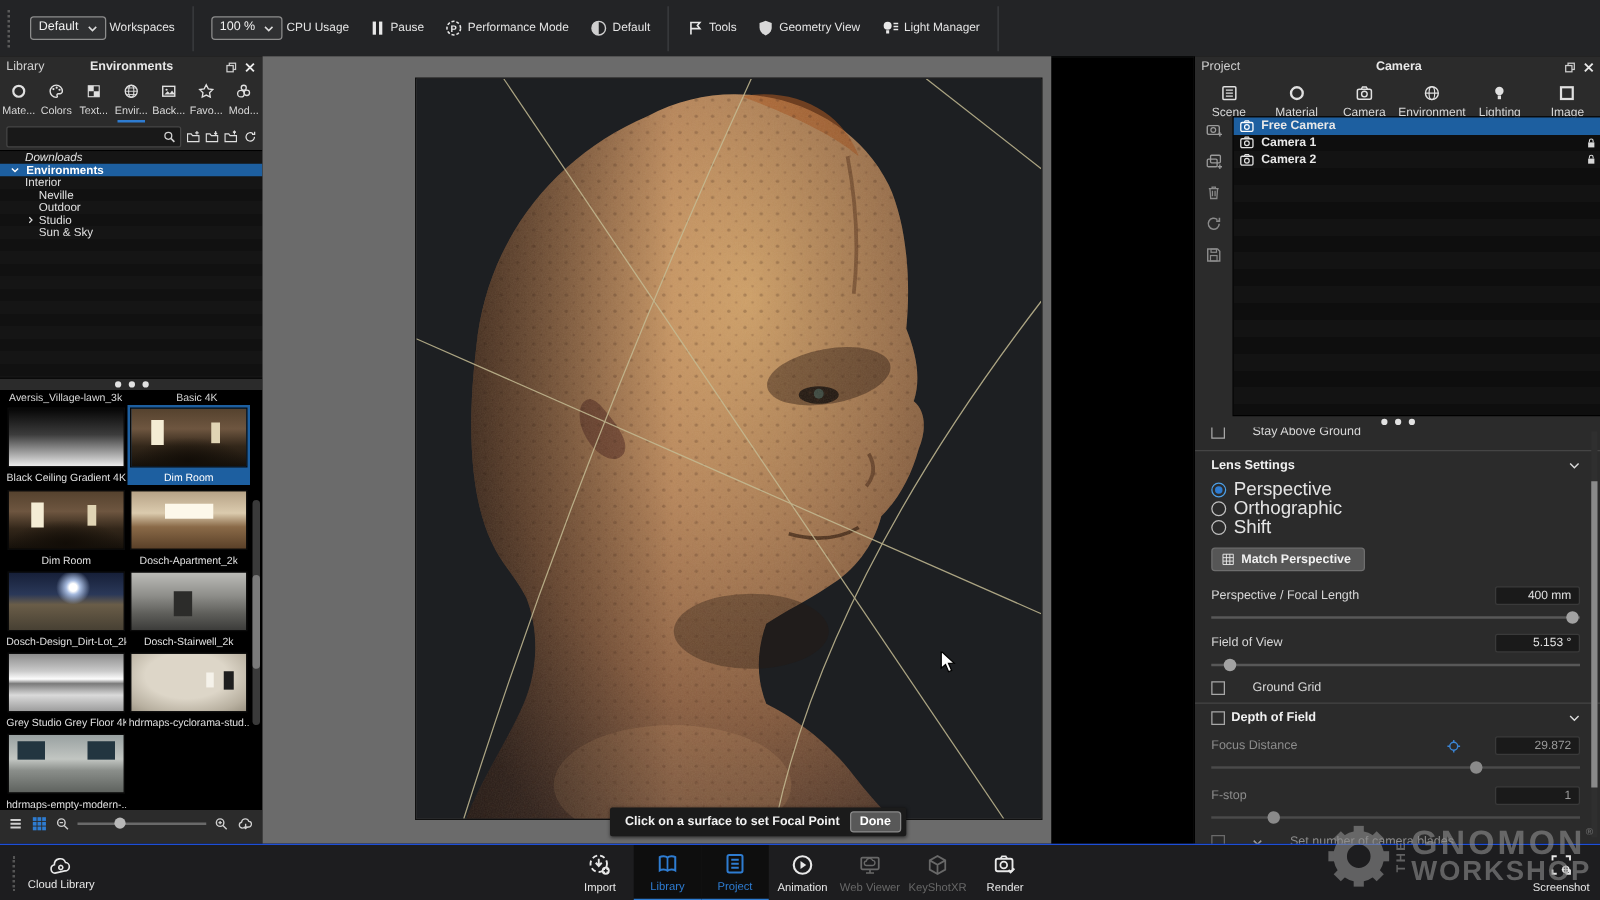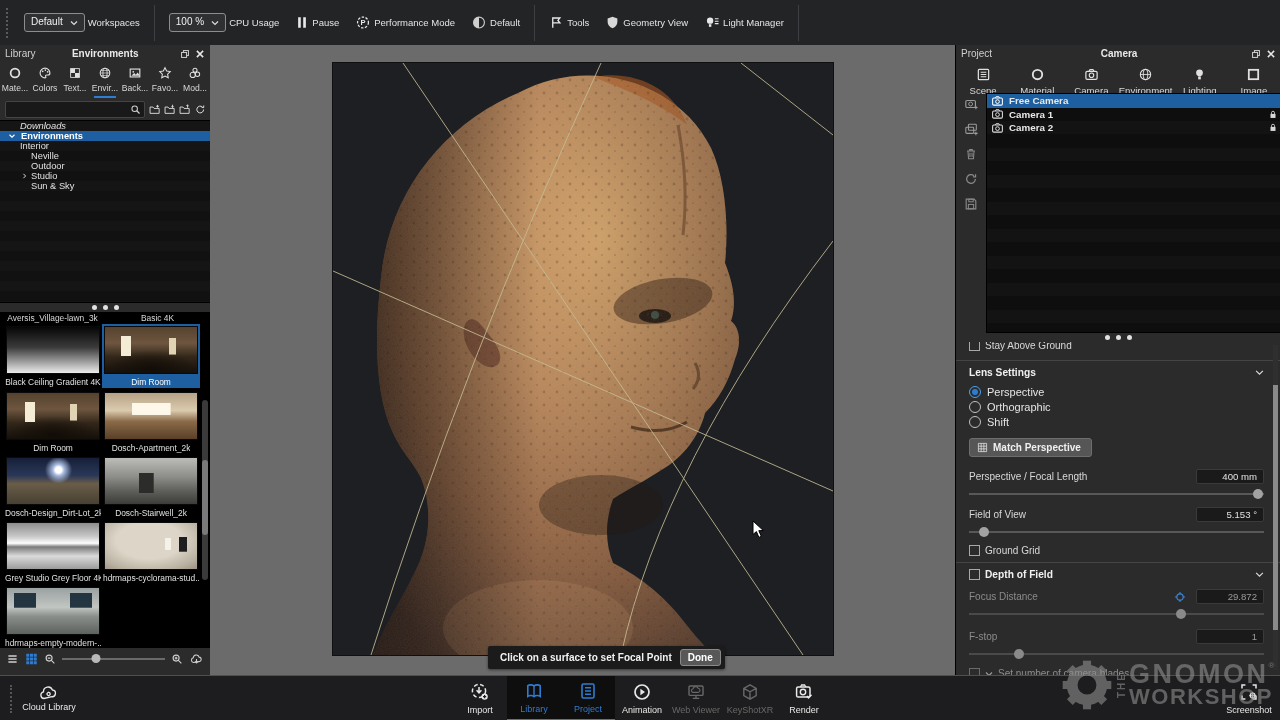--- a/index.html
+++ b/index.html
@@ -52,48 +52,48 @@
   .t6{background:linear-gradient(#2c2c2a,#2c2c2a) 44% 58%/16% 44% no-repeat,linear-gradient(180deg,#bcbcb8 0%,#8e8e8a 40%,#5e5e5a 72%,#3c3c3a)}
   .t7{background:linear-gradient(180deg,#8c8c8c 0,#cacaca 30%,#fdfdfd 44%,#7a7a7a 52%,#dadada 72%,#9c9c9c)}
   .t8{background:linear-gradient(#1e1e1e,#1e1e1e) 88% 46%/9% 32% no-repeat,linear-gradient(#f5f2ea,#f5f2ea) 70% 45%/7% 26% no-repeat,radial-gradient(85% 95% at 48% 38%,#ddd6c8 0 42%,#b8b0a0 72%,#88806f)}
   .t9{background:linear-gradient(#223540,#223540) 10% 16%/24% 32% no-repeat,linear-gradient(#223540,#223540) 90% 16%/24% 32% no-repeat,linear-gradient(180deg,#99a1a1 0%,#c2c6c2 42%,#8a8e8a 62%,#5e625e)}
   #libscroll{position:absolute;right:2px;top:355px;width:6px;height:180px;background:#3a3a3a;border-radius:3px}
   #libscroll i{position:absolute;left:0;top:60px;width:6px;height:75px;background:#7a7a7a;border-radius:3px;display:block}
   #libbottom{position:absolute;left:0;bottom:5px;width:210px;height:22px;display:flex;align-items:center;gap:6px;padding:0 6px;box-sizing:border-box}
   .szslider{flex:1;height:2px;background:#6a6a6a;position:relative}
   .szslider i{position:absolute;top:-4px;width:9px;height:9px;border-radius:50%;background:#b8b8b8;transform:translateX(-50%)}
   
-  #viewport{position:absolute;left:210px;top:45px;width:745px;height:630px;background:#6b6b6b}
+  #viewport{position:absolute;left:210px;top:45px;width:631px;height:630px;background:#6b6b6b}
   #canvas{position:absolute;left:123px;top:18px;width:500px;height:592px;background:#1d1f22;outline:1px solid #101010}
   #statusbar{position:absolute;left:278px;top:601px;height:23px;background:#1b1b1b;border-radius:2px;display:flex;align-items:center;gap:8px;padding:0 4px 0 12px;box-shadow:0 1px 3px rgba(0,0,0,.5)}
   #statusbar .msg{font-weight:bold;font-size:10px;color:#f2f2f2;white-space:nowrap}
   #donebtn{background:#585858;border:1px solid #8a8a8a;border-radius:3px;color:#fff;font-weight:bold;font-size:10px;padding:2px 7px}
   #cursor{position:absolute;left:542px;top:476px}
   
   #projpanel{left:955px;width:325px;border-left:1px solid #000}
   #projtabs .tab{font-size:9.6px}
   #camtools{position:absolute;left:0;top:48px;width:30px;height:238px;display:flex;flex-direction:column;align-items:center;gap:11px;padding-top:4px;color:#909090}
   #camlist{position:absolute;left:30px;top:48px;width:295px;height:238px;background:repeating-linear-gradient(180deg,#131313 0 13.5px,#0e0e0e 13.5px 27px);border:1px solid #000}
   .camrow{height:13.5px;display:flex;align-items:center;gap:5px;padding:0 4px;color:#e8e8e8;font-size:9.8px;font-weight:bold}
   .camrow.sel{background:#1d5fa0}
   .camrow .spacer{flex:1}
   .sect{padding:0 17px 0 13px}
   .secthead{display:flex;align-items:center;gap:5px;font-weight:bold;color:#f0f0f0;font-size:10.2px}
   .secthead .sp{flex:1}
-  .rowline{display:flex;align-items:center;gap:5px;font-size:10px;color:#d8d8d8}
+  .rowline{display:flex;align-items:center;gap:22px;font-size:10px;color:#d8d8d8}
   .grey{color:#8c8c8c}
   .valbox{width:68px;height:15px;background:#1a1a1a;border:1px solid #3a3a3a;border-radius:2px;color:#e0e0e0;font-size:9.6px;display:flex;align-items:center;justify-content:flex-end;padding:0 6px;box-sizing:border-box}
   .valbox.grey{color:#9a9a9a}
   .slider{position:relative;height:2px;background:#585858;margin:9px 0 0}
   .slider i{position:absolute;top:-4px;width:10px;height:10px;border-radius:50%;background:#a2a2a2;transform:translateX(-50%)}
   .slider.grey{background:#4a4a4a}.slider.grey i{background:#8a8a8a}
   .radio{width:10px;height:10px;border:1px solid #c0c0c0;border-radius:50%;flex:none;position:relative}
   .radio.sel{border-color:#4da0e8}
   .radio.sel::after{content:"";position:absolute;left:2px;top:2px;width:6px;height:6px;border-radius:50%;background:#2e7cd1}
-  .radiorow{display:flex;align-items:center;gap:6px;height:13px;font-size:11px;color:#e4e4e4;margin:0 0 2px}
+  .radiorow{display:flex;align-items:center;gap:6px;height:13px;font-size:15px;color:#e4e4e4;margin:0 0 2px}
   #matchbtn{display:inline-flex;align-items:center;gap:5px;background:#565656;border:1px solid #6e6e6e;border-radius:3px;color:#f0f0f0;font-size:10px;font-weight:bold;padding:3px 10px 3px 7px;margin:8px 0 0 0}
   .divider{height:1px;background:#454545;margin:6px 0}
   #projscroll{position:absolute;right:3px;top:300px;width:5px;height:325px;background:#2f2f2f}
   #projscroll i{position:absolute;left:0;top:40px;width:5px;height:245px;background:#8a8a8a;display:block}
   .cliprow{height:12px;overflow:hidden}
   .cliprow .rowline{margin-top:-2px}
   
   #bottombar{position:absolute;left:0;top:675px;width:1280px;height:45px;background:#1d1d1f;border-top:1px solid #1d4ed8}
   .bb-item{width:54px;height:45px;display:flex;flex-direction:column;align-items:center;justify-content:center;gap:3px;color:#e8e8e8;font-size:9px;box-sizing:border-box;white-space:nowrap}
   .bb-item.active{background:#0e0e0e;border-bottom:2px solid #2e7cd1;color:#2e7cd1}

